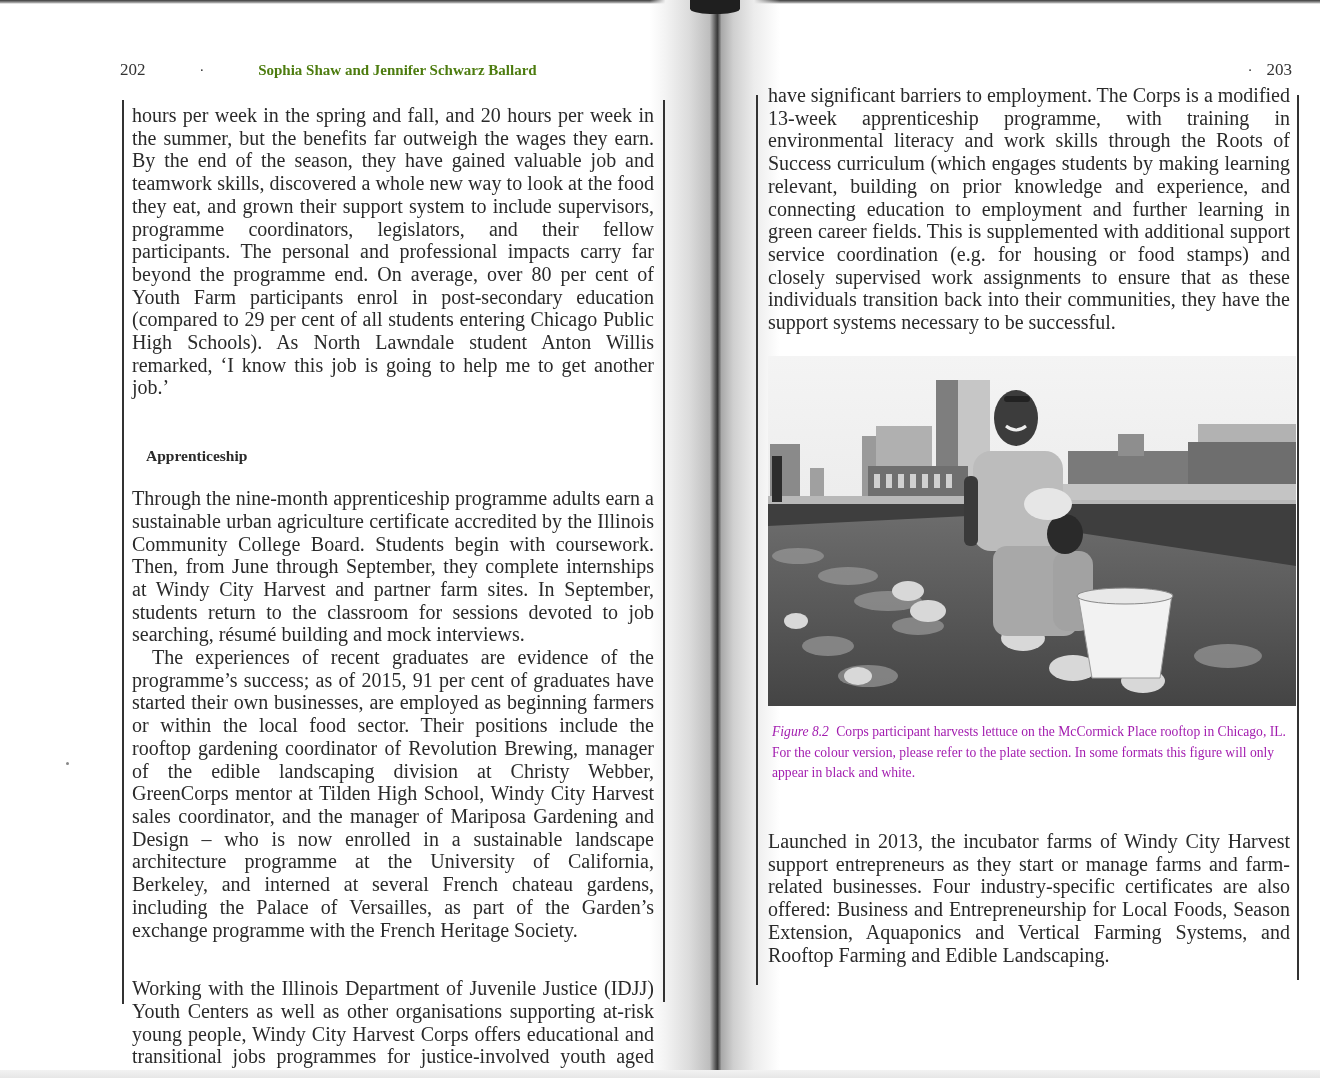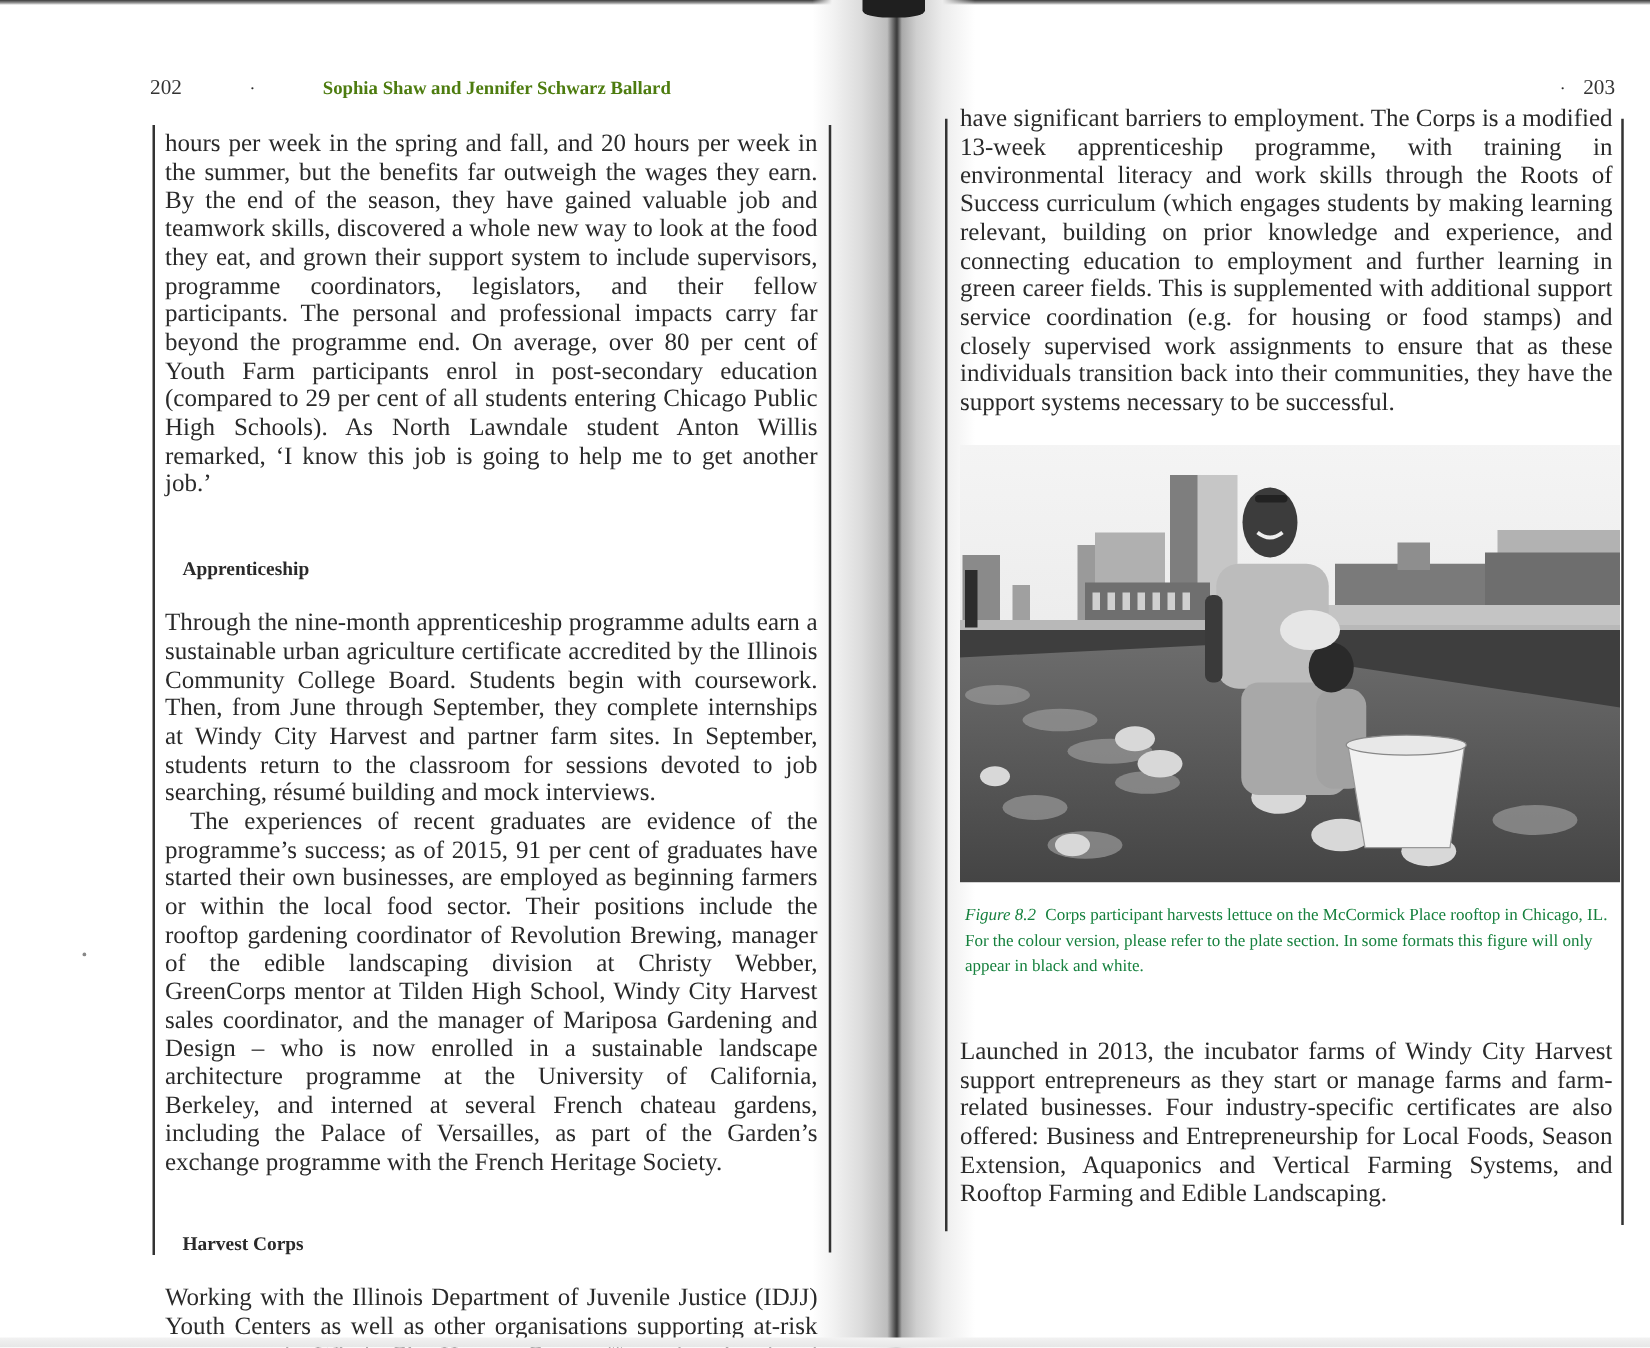--- a/index.html
+++ b/index.html
@@ -54,21 +54,21 @@
     margin: 14px; font-size: 15.5px; font-weight: bold; line-height: 22px;
   }
 
   .figure {
     position: absolute; left: 768px; top: 356px; width: 528px; height: 350px;
     overflow: hidden; background: #cfcfcf;
   }
   .figure svg { display: block; }
   .caption {
     position: absolute; left: 772px; top: 722px; width: 524px;
-    font-size: 13.6px; line-height: 20.5px; color: #15803d;
+    font-size: 13.6px; line-height: 20.5px; color: #a21caf;
   }
   .caption .label { font-style: italic; margin-right: 4px; }
   .speck { position: absolute; width: 3px; height: 3px; border-radius: 50%; background: #888; }
 </style>
 </head>
 <body>
 
 <div class="top-edge"></div>
 <div class="gutter"></div>
 <div class="gutter-top"></div>
@@ -84,21 +84,20 @@
   <div class="rule-v" style="left:553px; top:100px; height:902px;"></div>
 
   <div class="text-block">
     <p class="body">hours per week in the spring and fall, and 20 hours per week in the summer, but the benefits far outweigh the wages they earn. By the end of the season, they have gained valuable job and teamwork skills, discovered a whole new way to look at the food they eat, and grown their support system to include supervisors, programme coordinators, legislators, and their fellow participants. The personal and professional impacts carry far beyond the programme end. On average, over 80 per cent of Youth Farm participants enrol in post-secondary education (compared to 29 per cent of all students entering Chicago Public High Schools). As North Lawndale student Anton Willis remarked, ‘I know this job is going to help me to get another job.’</p>
     <div style="height:32px"></div>
     <h3 class="section">Apprenticeship</h3>
     <div style="height:6px"></div>
     <p class="body">Through the nine-month apprenticeship programme adults earn a sustainable urban agriculture certificate accredited by the Illinois Community College Board. Students begin with coursework. Then, from June through September, they complete internships at Windy City Harvest and partner farm sites. In September, students return to the classroom for sessions devoted to job searching, résumé building and mock interviews.</p>
     <p class="body indent">The experiences of recent graduates are evidence of the programme’s success; as of 2015, 91 per cent of graduates have started their own businesses, are employed as beginning farmers or within the local food sector. Their positions include the rooftop gardening coordinator of Revolution Brewing, manager of the edible landscaping division at Christy Webber, GreenCorps mentor at Tilden High School, Windy City Harvest sales coordinator, and the manager of Mariposa Gardening and Design – who is now enrolled in a sustainable landscape architecture programme at the University of California, Berkeley, and interned at several French chateau gardens, including the Palace of Versailles, as part of the Garden’s exchange programme with the French Heritage Society.</p>
     <div style="height:30px"></div>
-    <h3 class="section">Harvest Corps</h3>
     <div style="height:6px"></div>
     <p class="body">Working with the Illinois Department of Juvenile Justice (IDJJ) Youth Centers as well as other organisations supporting at-risk young people, Windy City Harvest Corps offers educational and transitional jobs programmes for justice-involved youth aged 20–21, and others who</p>
   </div>
 </div>
 
 <div class="speck" style="left:66px; top:762px;"></div>
 
 <div class="page page-right">
   <div class="running-head">
     <span class="dot">·</span>

